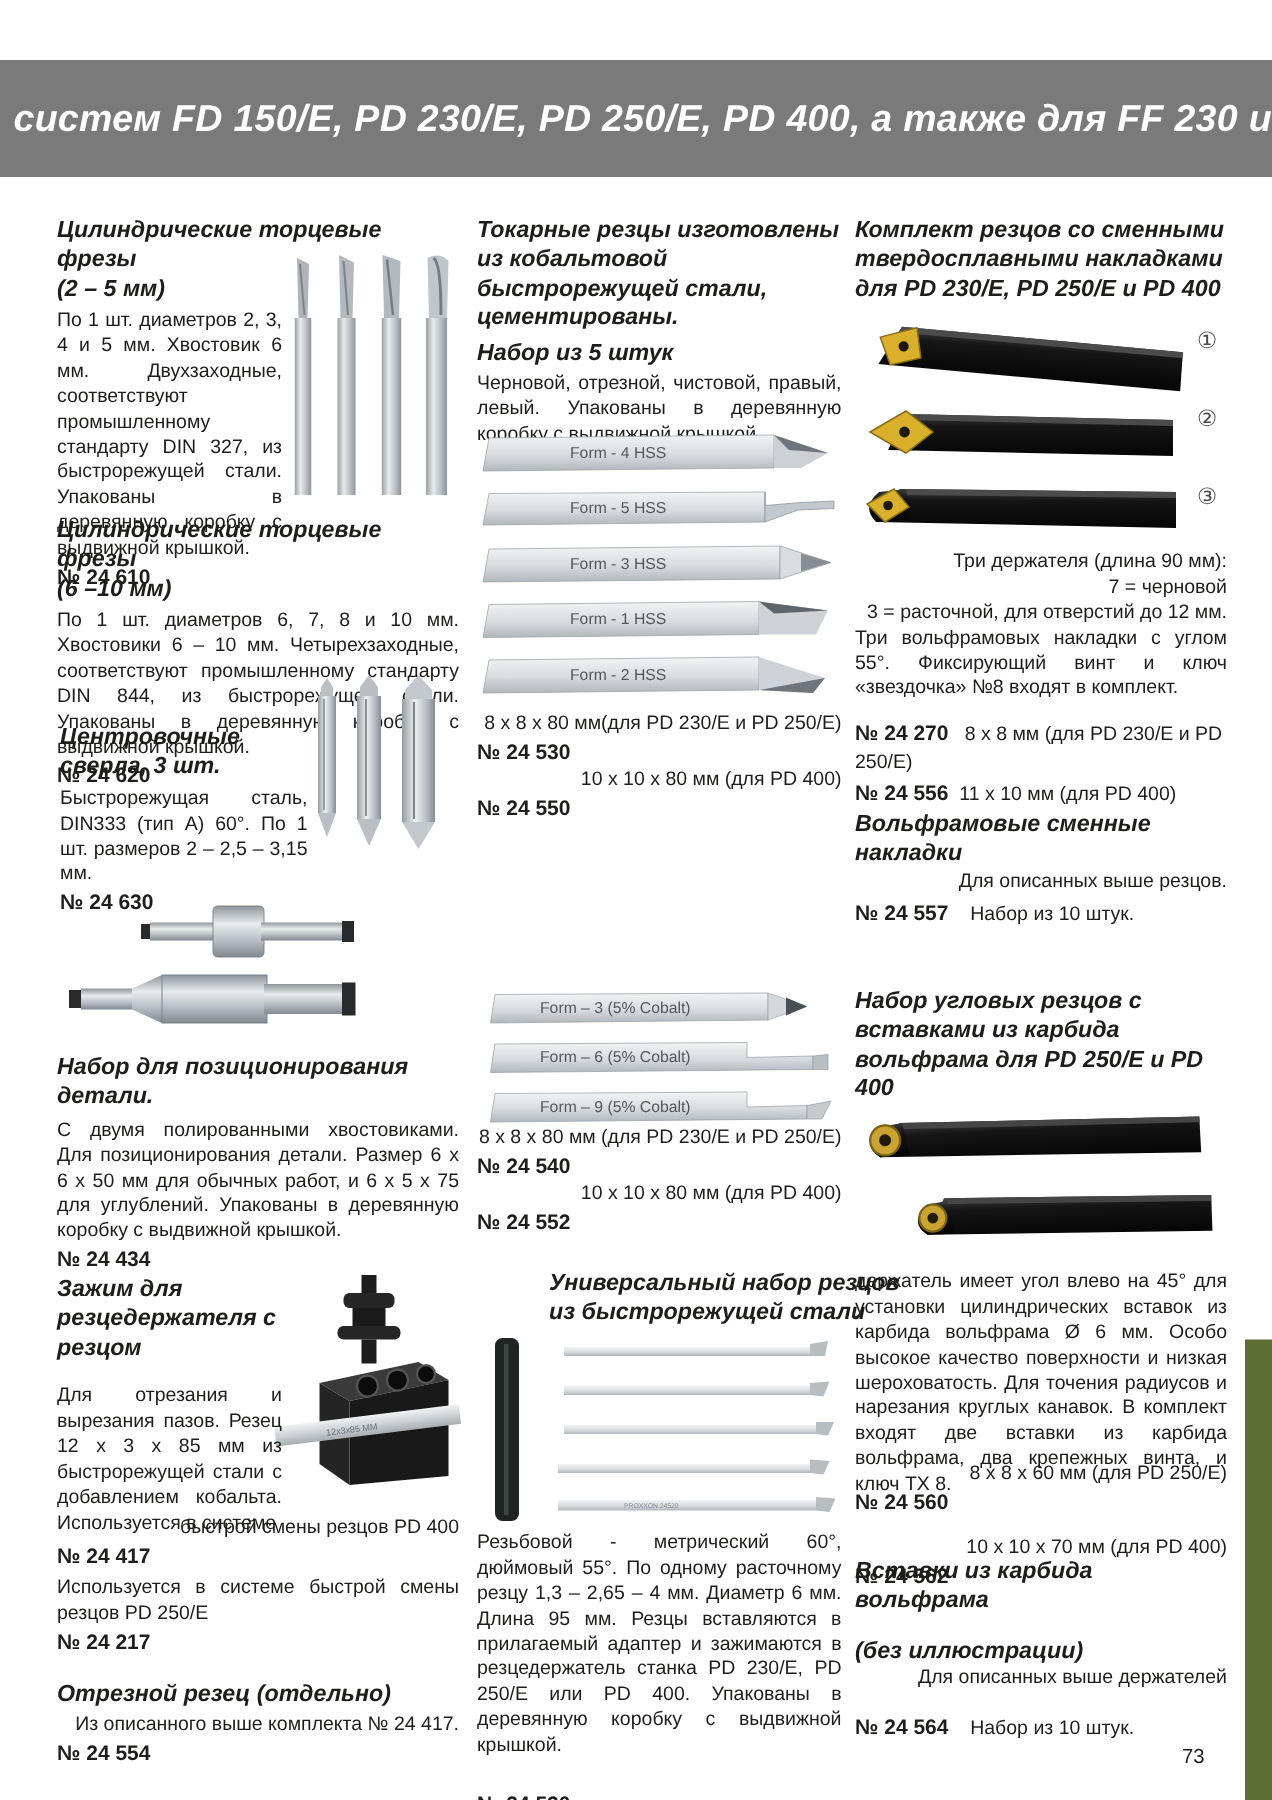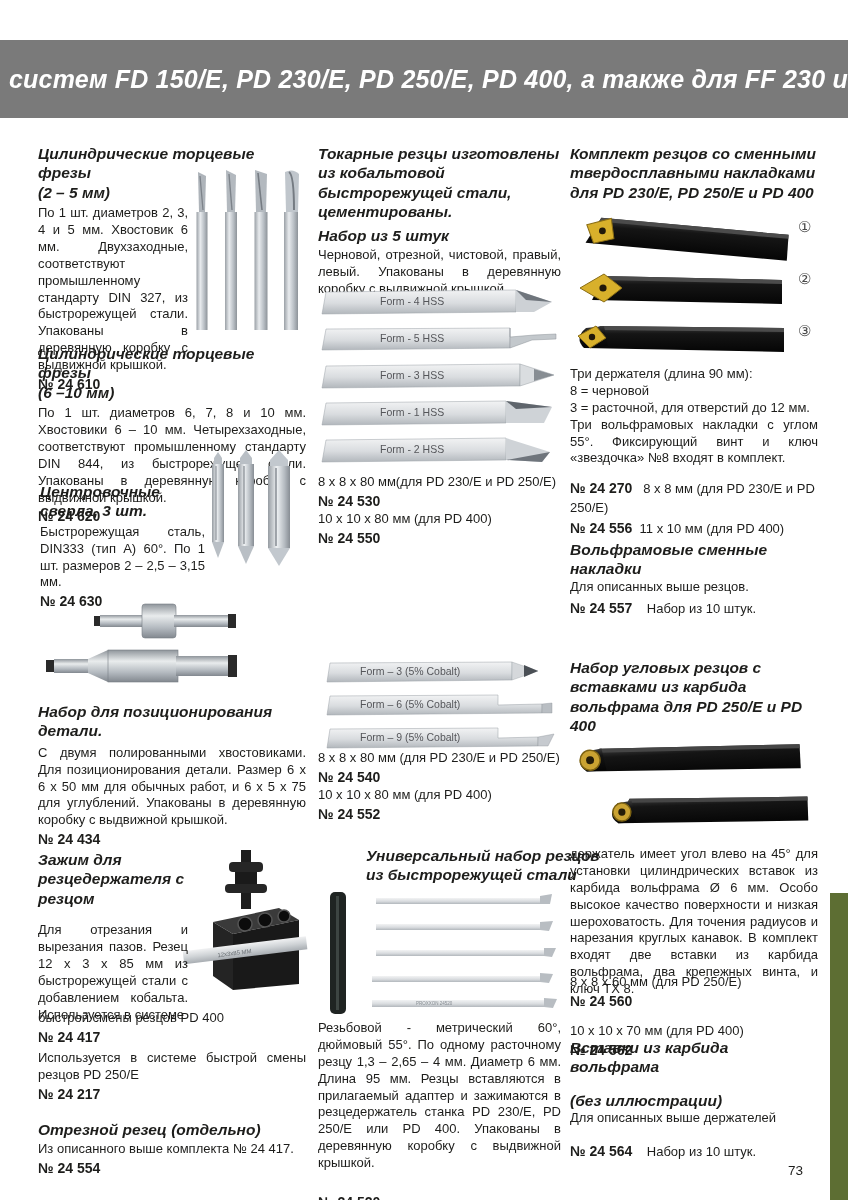--- a/index.html
+++ b/index.html
@@ -19,21 +19,21 @@
   .accent-bar { position:absolute; left:830px; top:893px; width:18px; height:307px; background:#5d6e33; }
 
   .col { position:absolute; top:138px; }
   .col1 { left:38px;  width:268px; height:1062px; }
   .col2 { left:318px; width:243px; height:1062px; }
   .col3 { left:570px; width:248px; height:1062px; }
   .blk { position:absolute; }
 
   h3 { font-size:15.5px; font-weight:bold; font-style:italic; line-height:1.25; }
   .body { font-size:13px; line-height:1.3; text-align:justify; }
-  .body-l { font-size:13px; line-height:1.3; }
+  .body-l { font-size:13px; line-height:1.3;text-align:right; }
   .part { font-size:14px; font-weight:bold; margin-top:2px; }
   .partrow { font-size:13px; line-height:1.45; }
   .partrow b { font-size:14px; }
   .pgnum { position:absolute; left:788px; top:1163px; font-size:13.5px; }
 
   .img { position:absolute; }
   svg { display:block; }
   .toolstack { display:flex; flex-direction:column; gap:9px; }
   .toollabel { fill:#55565a; font-size:10.5px; font-family:"Liberation Sans",sans-serif; }
   .marker { font-size:15px; color:#4a4a4a; }
@@ -383,21 +383,21 @@
           <circle cx="22" cy="127" r="3.2" fill="#20180a"></circle>
         </g>
       </svg>
     </div>
     <div class="blk marker" style="left:228px; top:80px;">①</div>
     <div class="blk marker" style="left:228px; top:132px;">②</div>
     <div class="blk marker" style="left:228px; top:184px;">③</div>
 
     <div class="blk" style="left:0; top:228px; width:248px;">
       <div class="body-l">Три держателя (длина 90 мм):</div>
-      <div class="body-l">8 = черновой</div>
+      <div class="body-l">7 = черновой</div>
       <div class="body-l">3 = расточной, для отверстий до 12 мм.</div>
       <div class="body">Три вольфрамовых накладки с углом 55°. Фиксирующий винт и ключ «звездочка» №8 входят в комплект.</div>
     </div>
     <div class="blk" style="left:0; top:340px; width:248px;">
       <div class="partrow"><b>№ 24 270</b>&nbsp;&nbsp;&nbsp;<span>8 х  8 мм  (для PD 230/E и PD 250/E)</span></div>
       <div class="partrow"><b>№ 24 556</b>&nbsp;&nbsp;<span>11 х 10 мм  (для PD 400)</span></div>
     </div>
 
     <div class="blk" style="left:0; top:402px; width:248px;">
       <h3>Вольфрамовые сменные накладки</h3>

